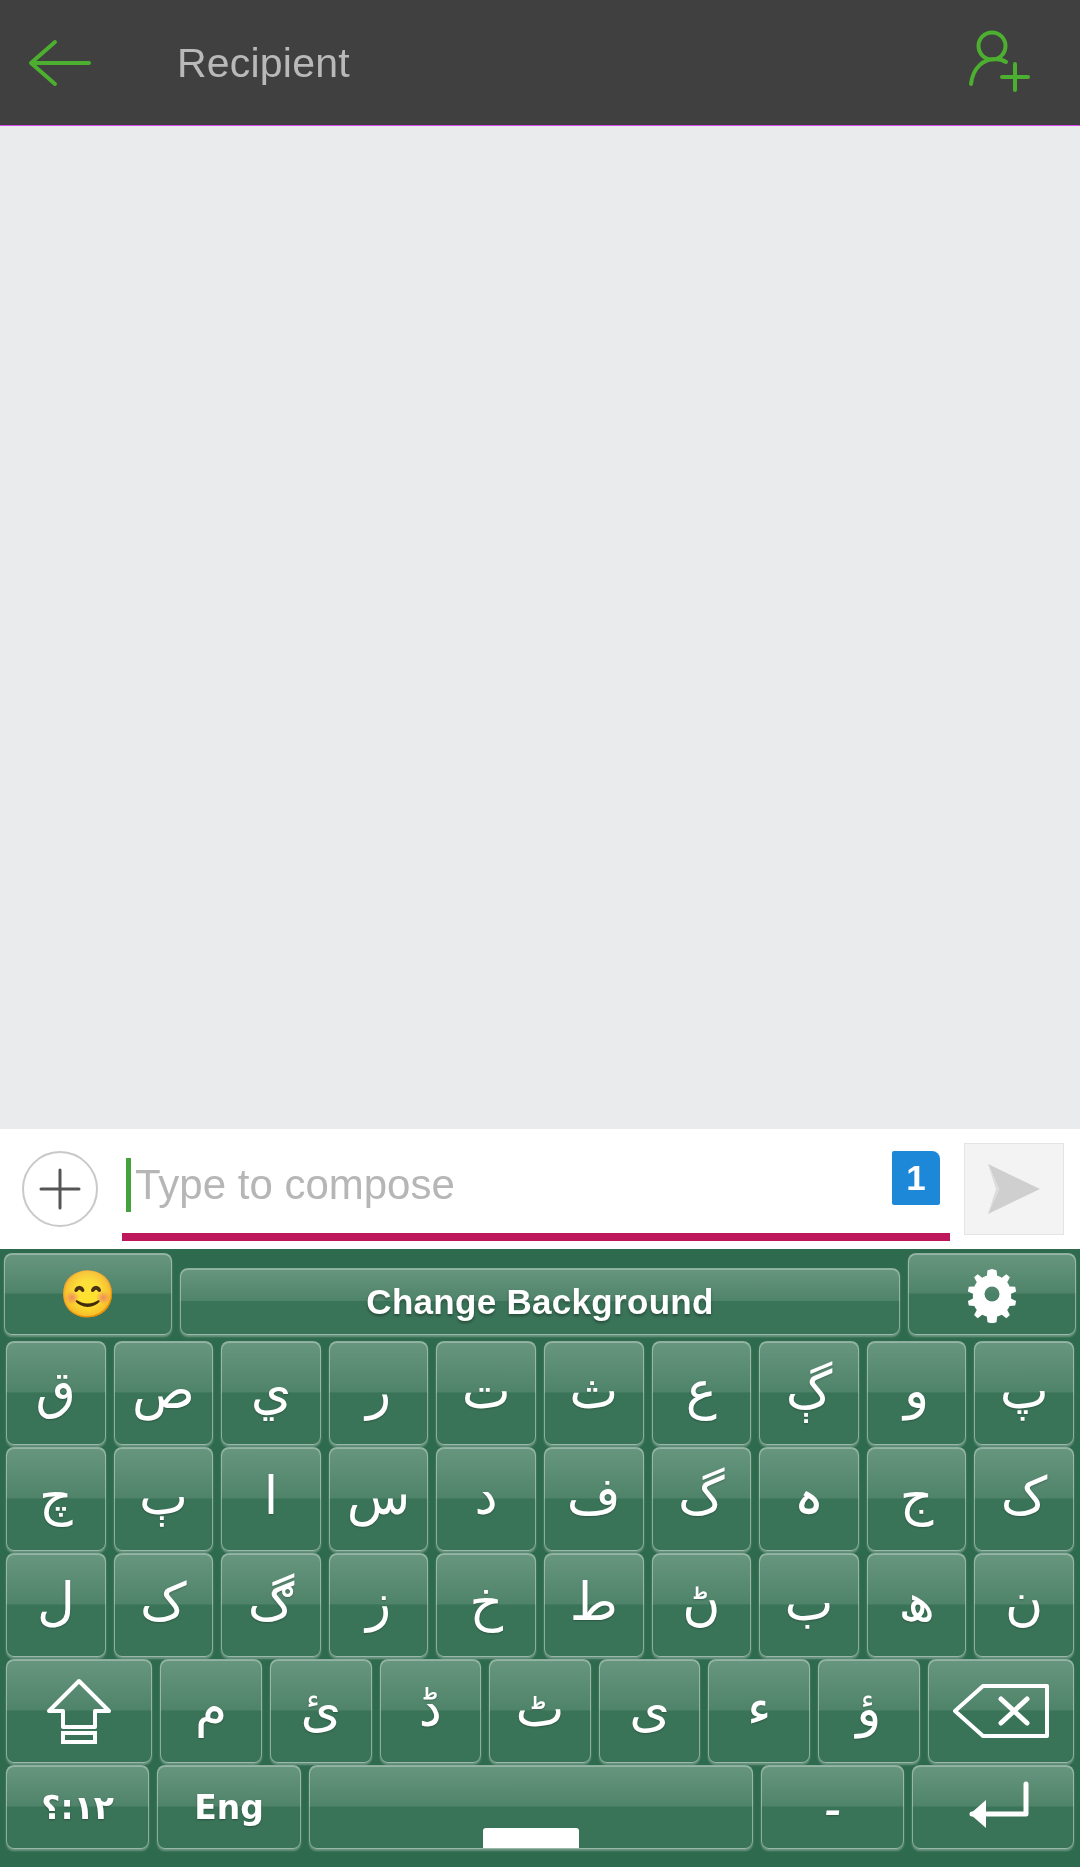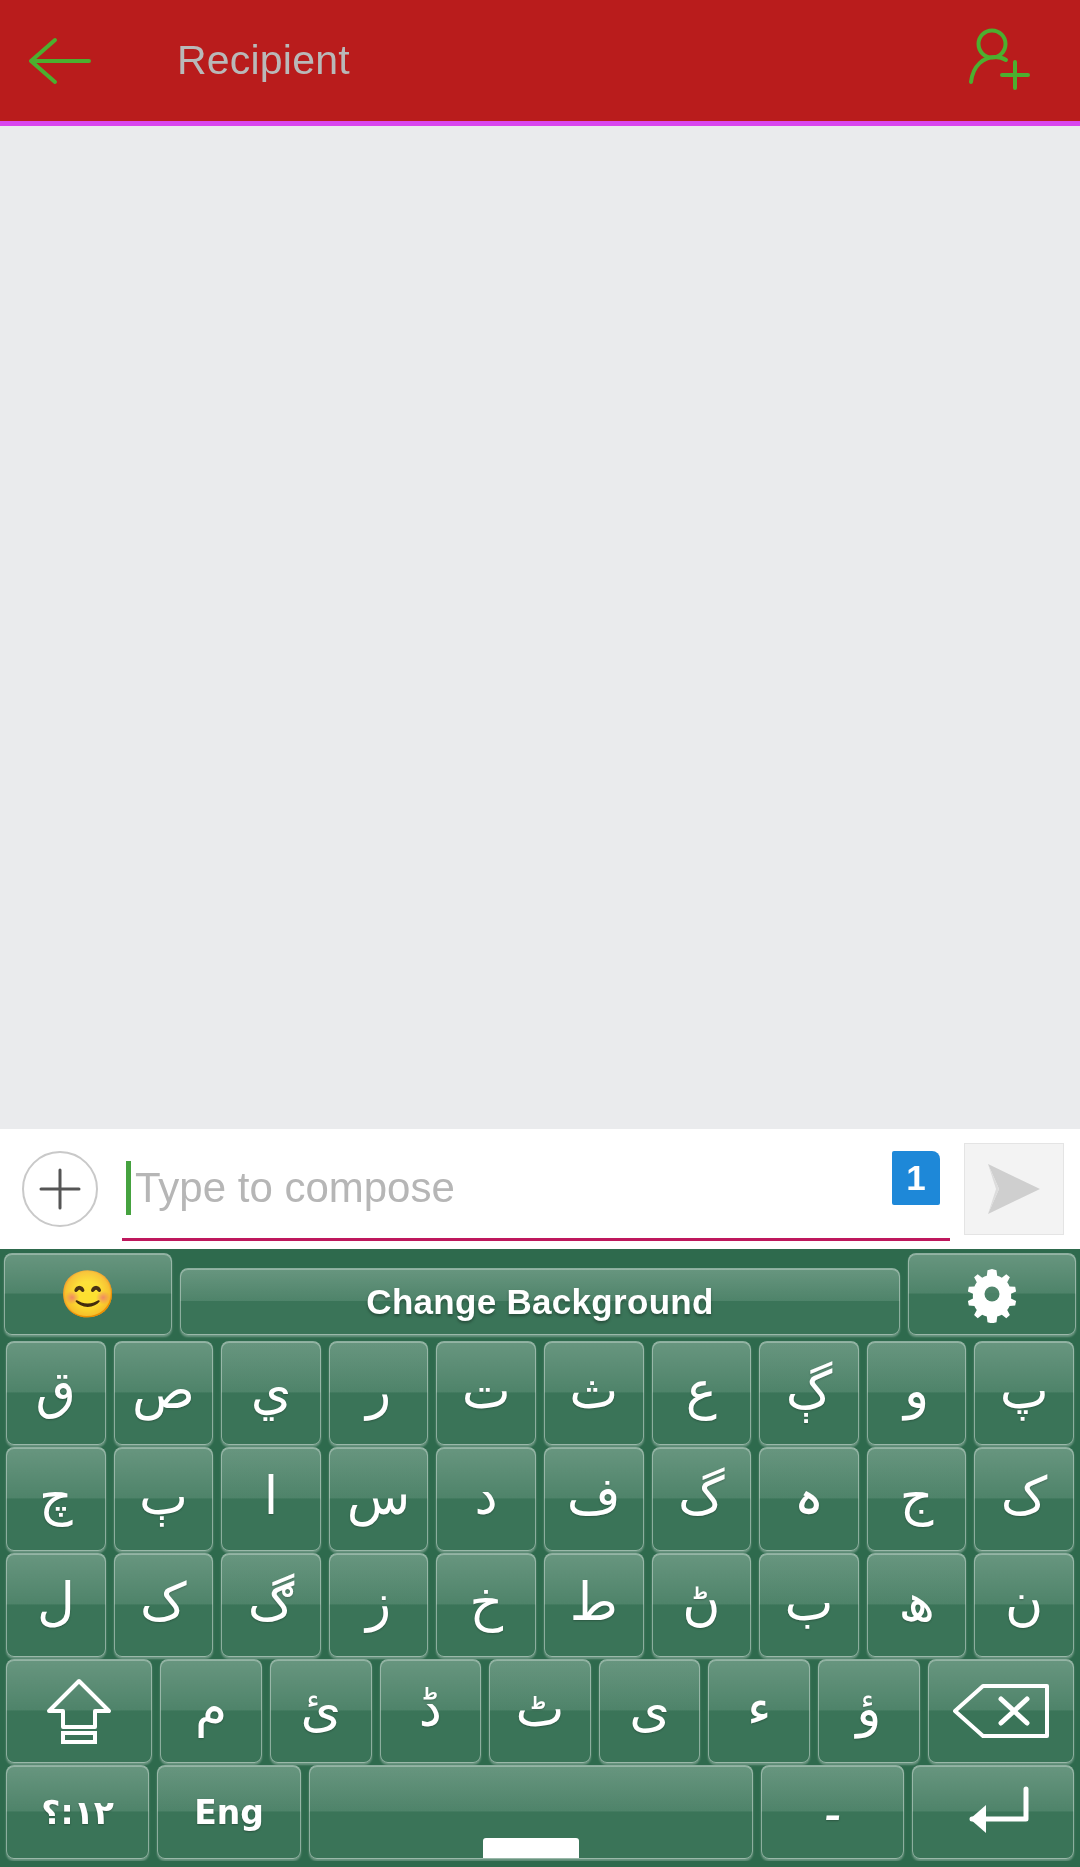--- a/index.html
+++ b/index.html
@@ -7,24 +7,23 @@
     width: 1080px; height: 1867px;
     font-family: "Liberation Sans", sans-serif;
     background: #eaebed;
     overflow: hidden;
   }
   body { position: relative; }
 
   
   .header {
     height: 126px;
-    background: #b91c1c;
+    background: #404040;
     display: flex;
-    align-items: center;
-    border-bottom: 5px solid #d946ef;
+    border-bottom: 1px solid #d946ef;
     position: relative;
   }
   .back-btn {
     width: 120px; height: 126px;
     display: flex; align-items: center; justify-content: center;
     flex: 0 0 120px;
   }
   .recipient-field {
     flex: 1 1 auto;
     height: 126px;
@@ -66,21 +65,21 @@
     border-radius: 50%;
     display: flex; align-items: center; justify-content: center;
     margin-right: 24px;
   }
   .compose-input-wrap {
     flex: 1 1 auto;
     height: 104px;
     position: relative;
     display: flex;
     align-items: center;
-    border-bottom: 3px solid #be185d;
+    border-bottom: 8px solid #be185d;
     margin-right: 14px;
   }
   .caret {
     width: 5px; height: 54px;
     background: #45a23f;
     flex: 0 0 5px;
     margin-left: 4px;
   }
   .compose-placeholder {
     font-size: 42px;
@@ -161,21 +160,21 @@
     font-size: 52px;
     line-height: 1;
     font-family: "DejaVu Sans", sans-serif;
     color: #ffffff;
     text-shadow: 0 1px 2px rgba(0,0,0,.25);
     padding-bottom: 6px;
   }
   .kb-row.row4 { }
   .kb-row.row4 .key-shift { flex: 1.45 1 0; }
   .kb-row.row4 .key-backspace { flex: 1.45 1 0; }
-  .kb-row.row5 { height: 94px; margin-bottom: 16px; }
+  .kb-row.row5 { height: 84px; margin-bottom: 16px; }
   .kb-row.row5 .key-num { flex: 1.15 1 0; }
   .kb-row.row5 .key-lang { flex: 1.15 1 0; justify-content: center; }
   .kb-row.row5 .key-space { flex: 3.6 1 0; position: relative; }
   .kb-row.row5 .key-period { flex: 1.15 1 0; }
   .kb-row.row5 .key-enter { flex: 1.3 1 0; }
   .key-label-text {
     font-size: 33px;
     font-weight: 700;
     color: #ffffff;
     text-shadow: 0 1px 2px rgba(0,0,0,.3);

